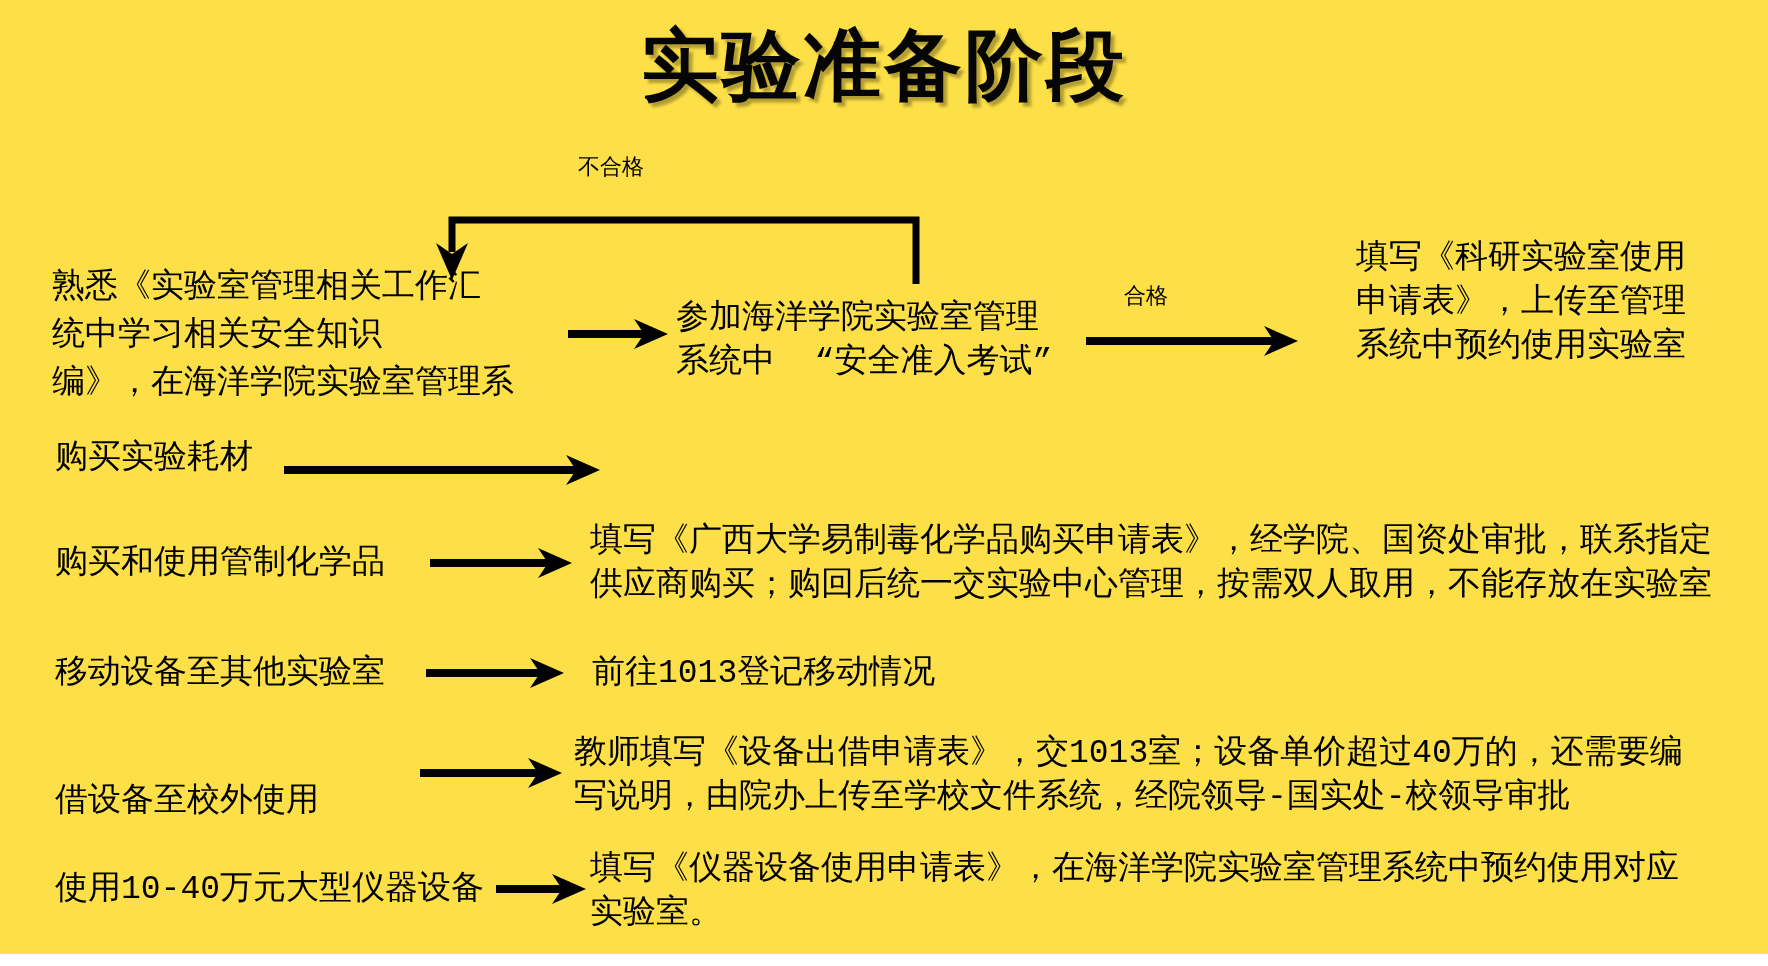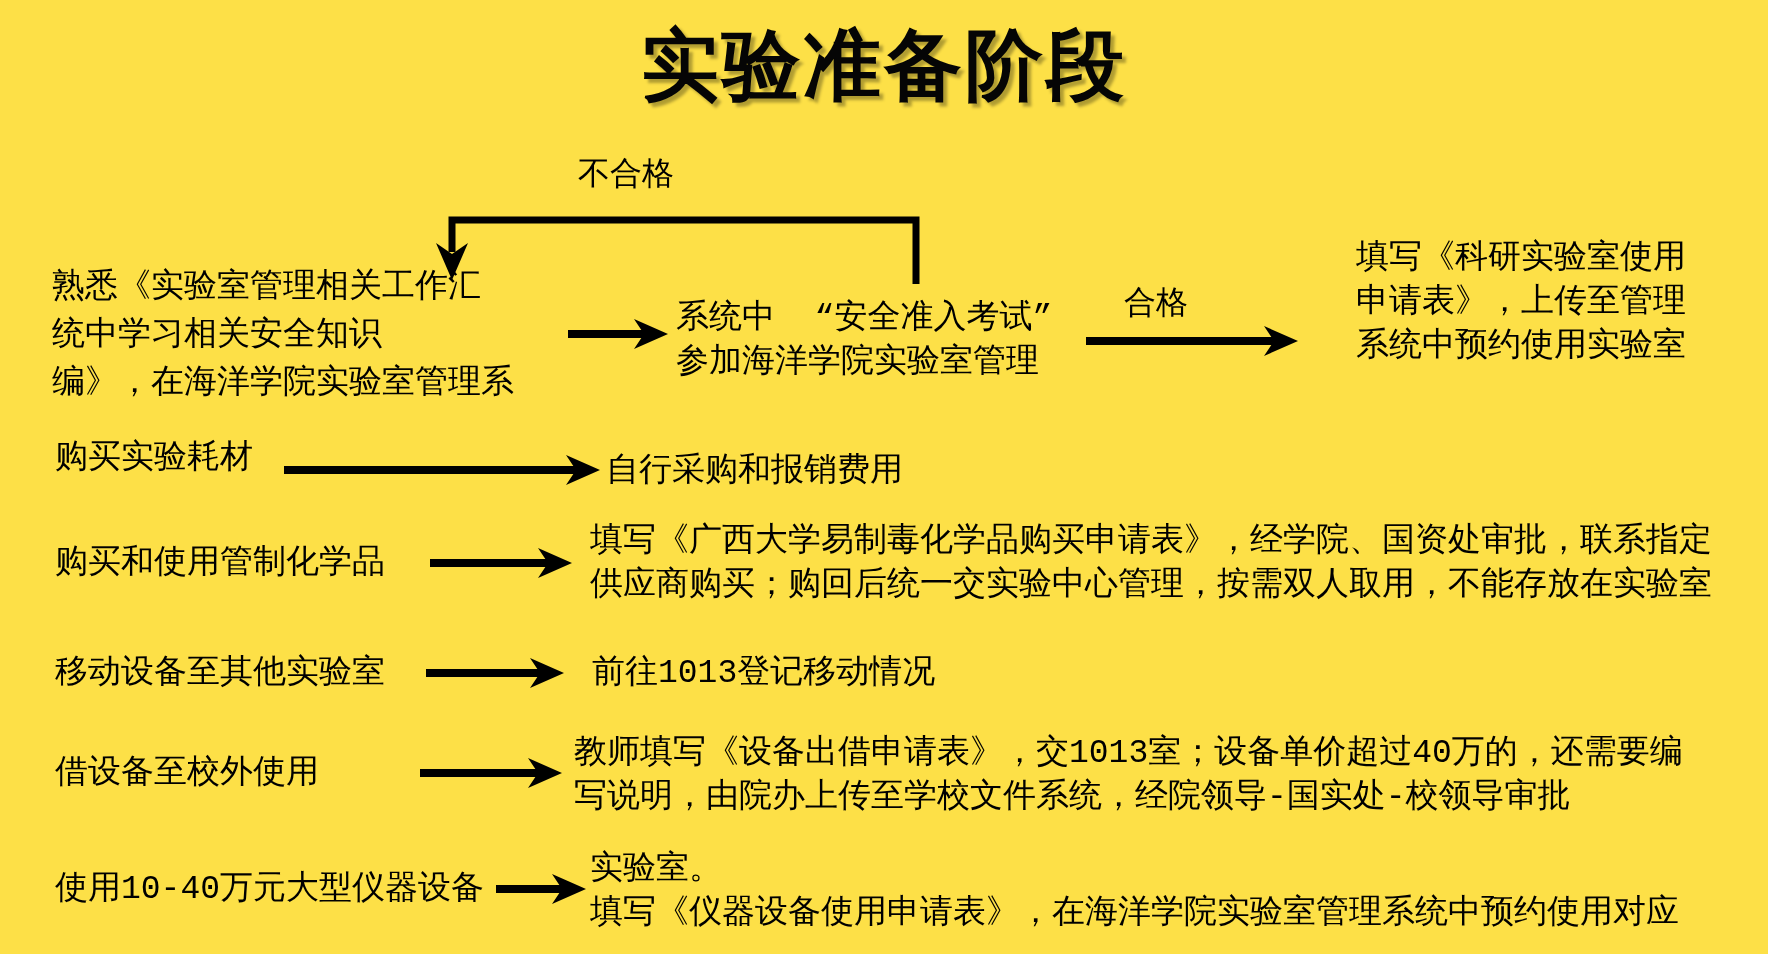--- a/index.html
+++ b/index.html
@@ -19,21 +19,21 @@
     text-shadow:4px 4px 3px rgba(0,0,0,0.30);
     margin:0;
   }
   .arrows-layer {
     position:absolute; left:0; top:0; width:1768px; height:966px;
     pointer-events:none;
   }
   .blk { position:absolute; font-size:33px; line-height:48px; }
   .blk .ln { white-space:pre; }
   .blk.lh44 { line-height:44px; }
-  .tag { position:absolute; font-size:32px; white-space:pre; }
+  .tag { position:absolute; font-size:22px; white-space:pre; }
   .row-label { position:absolute; font-size:33px; line-height:44px; white-space:pre; }
   .result { position:absolute; font-size:33px; line-height:44px; }
   .result .ln { white-space:pre; }
 </style>
 </head>
 <body>
 
 <div class="canvas">
 
   <h1 class="title">实验准备阶段</h1>
@@ -84,51 +84,48 @@
   <div class="tag" style="left:578px; top:152px;">不合格</div>
   <div class="tag" style="left:1124px; top:281px;">合格</div>
 
   <div class="blk" style="left:52px; top:264px;">
     <div class="ln">熟悉《实验室管理相关工作汇</div>
     <div class="ln">统中学习相关安全知识</div>
     <div class="ln">编》，在海洋学院实验室管理系</div>
   </div>
 
   <div class="blk lh44" style="left:676px; top:297px;">
+    <div class="ln">参加海洋学院实验室管理</div>
     <div class="ln">系统中  “安全准入考试”</div>
-    <div class="ln">参加海洋学院实验室管理</div>
   </div>
 
   <div class="blk lh44" style="left:1356px; top:237px;">
     <div class="ln">填写《科研实验室使用</div>
     <div class="ln">申请表》，上传至管理</div>
     <div class="ln">系统中预约使用实验室</div>
   </div>
 
   <div class="row-label" style="left:55px; top:437px;">购买实验耗材</div>
-  <div class="result" style="left:606px; top:450px;">
-    <div class="ln">自行采购和报销费用</div>
-  </div>
 
   <div class="row-label" style="left:55px; top:542px;">购买和使用管制化学品</div>
   <div class="result" style="left:590px; top:520px;">
     <div class="ln">填写《广西大学易制毒化学品购买申请表》，经学院、国资处审批，联系指定</div>
     <div class="ln">供应商购买；购回后统一交实验中心管理，按需双人取用，不能存放在实验室</div>
   </div>
 
   <div class="row-label" style="left:55px; top:652px;">移动设备至其他实验室</div>
   <div class="result" style="left:592px; top:652px;text-align:right;">
     <div class="ln">前往1013登记移动情况</div>
   </div>
 
-  <div class="row-label" style="left:55px; top:752px;">借设备至校外使用</div>
+  <div class="row-label" style="left:55px; top:780px;">借设备至校外使用</div>
   <div class="result" style="left:574px; top:732px;">
     <div class="ln">教师填写《设备出借申请表》，交1013室；设备单价超过40万的，还需要编</div>
     <div class="ln">写说明，由院办上传至学校文件系统，经院领导-国实处-校领导审批</div>
   </div>
 
   <div class="row-label" style="left:55px; top:868px;">使用10-40万元大型仪器设备</div>
   <div class="result" style="left:590px; top:848px;">
+    <div class="ln">填写《仪器设备使用申请表》，在海洋学院实验室管理系统中预约使用对应</div>
     <div class="ln">实验室。</div>
-    <div class="ln">填写《仪器设备使用申请表》，在海洋学院实验室管理系统中预约使用对应</div>
   </div>
 
 </div>
 
 </body></html>

